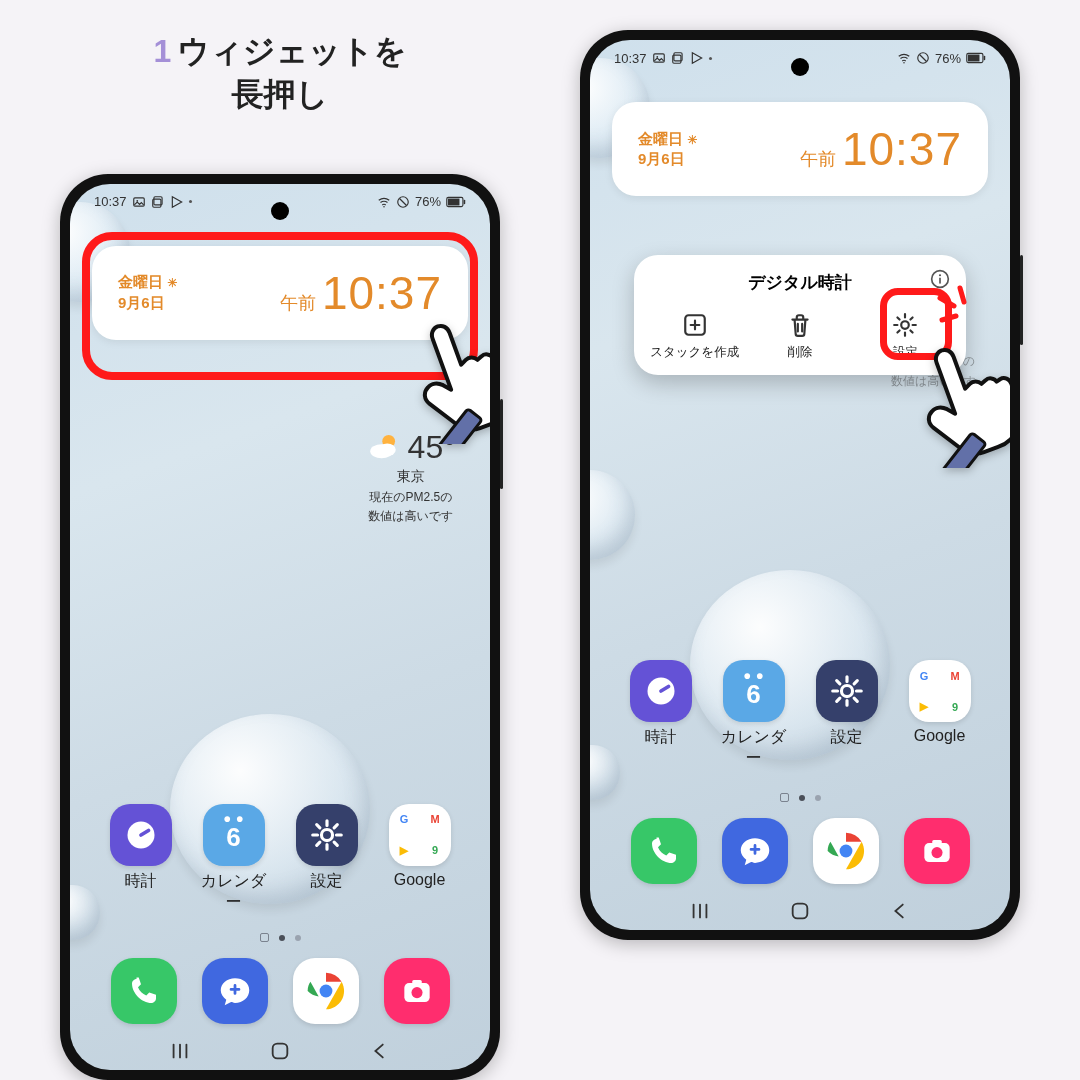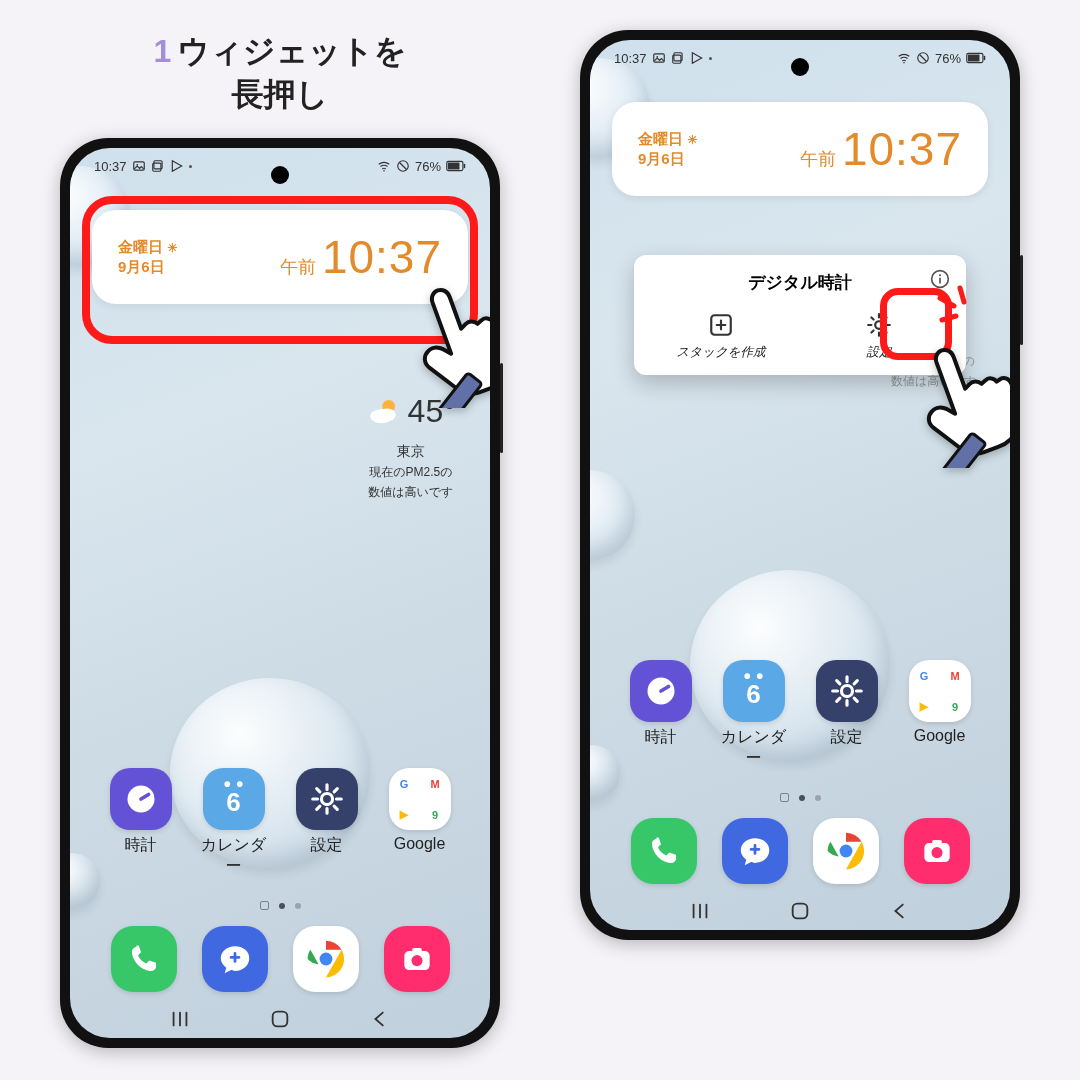--- a/index.html
+++ b/index.html
@@ -11,20 +11,21 @@
     display: flex;
     justify-content: center;
     gap: 40px;
     padding-top: 30px;
   }
   .step {
     display: flex;
     flex-direction: column;
     align-items: center;
     width: 480px;
+    gap: 36px;
   }
   .step-title {
     font-size: 32px;
     font-weight: 700;
     color: #222;
     text-align: center;
     line-height: 1.35;
     margin-bottom: 18px;
     height: 90px;
   }
@@ -111,21 +112,21 @@
 
   .weather {
     position:absolute;
     top:245px; right:34px;
     text-align:center;
     color:#333;
     z-index:10;
   }
   .weather-top { display:flex; align-items:center; justify-content:center; gap:8px; font-size:32px; font-weight:400;}
   .wicon { width:34px; height:34px; }
-  .wcity { font-size:14px; margin-top:13px; font-weight:500;}
+  .wcity { font-size:14px; margin-top:2px; font-weight:500;}
   .wtext { font-size:12px; margin-top:4px; line-height:1.3;}
 
   .app-row {
     position:absolute;
     left:0; right:0;
     display:flex;
     justify-content:space-around;
     padding:0 24px;
   }
   .app-row.upper { top:620px; }
@@ -187,32 +188,32 @@
     width:72px; height:72px;
     border:7px solid #ff1a1a;
     border-radius:18px;
     z-index:35;
   }
 
   .popup {
     position:absolute;
     top:215px; left:44px; right:44px;
     background:#fff;
-    border-radius:12px;
+    border-radius:24px;
     padding:16px 8px 8px;
     box-shadow:0 8px 22px rgba(0,0,0,.22);
     z-index:25;
   }
   .popup-title { text-align:center; font-size:17px; font-weight:700; padding-bottom:12px;}
   .popup-info {
     position:absolute; top:14px; right:16px;
     width:20px; height:20px;
   }
   .popup-row { display:flex; justify-content:space-around;}
-  .popup-item { display:flex; flex-direction:column; align-items:center; gap:6px; flex:1; padding:6px 0;font-style:italic;}
+  .popup-item { display:flex; flex-direction:column; align-items:center; gap:6px; flex:1; padding:6px 0;}
   .popup-ico { width:26px; height:26px; }
   .popup-label { font-size:12.5px; color:#222;}
 
   
   .hand {
     position:absolute;
     z-index:60;
     pointer-events:none;
   }
   .hand svg { width:120px; height:130px; filter: drop-shadow(0 3px 4px rgba(0,0,0,.25));}
@@ -474,20 +475,27 @@
         <div class="popup-row">
           <div class="popup-item">
             <svg class="popup-ico" viewBox="0 0 24 24">
                 <rect x="3" y="3" width="18" height="18" rx="3" fill="none" stroke="#333" stroke-width="2"></rect>
                 <path d="M12 8v8M8 12h8" stroke="#333" stroke-width="2" stroke-linecap="round"></path>
               </svg>
             <span class="popup-label">スタックを作成</span>
           </div>
           <div class="popup-item">
             <svg class="popup-ico" viewBox="0 0 24 24">
+                <path d="M5 7h14M9 7V5a2 2 0 012-2h2a2 2 0 012 2v2M7 7l1 13a2 2 0 002 2h4a2 2 0 002-2l1-13" fill="none" stroke="#333" stroke-width="2" stroke-linecap="round"></path>
+                <path d="M10 11v7M14 11v7" stroke="#333" stroke-width="2" stroke-linecap="round"></path>
+              </svg>
+            <span class="popup-label">削除</span>
+          </div>
+          <div class="popup-item">
+            <svg class="popup-ico" viewBox="0 0 24 24">
                 <circle cx="12" cy="12" r="3.5" fill="none" stroke="#333" stroke-width="2"></circle>
                 <path d="M12 2v3M12 19v3M2 12h3M19 12h3M5 5l2 2M17 17l2 2M19 5l-2 2M7 17l-2 2" stroke="#333" stroke-width="2" stroke-linecap="round"></path>
               </svg>
             <span class="popup-label">設定</span>
           </div>
         </div>
       </div>
 
       <div class="highlight-small" style="top:248px; right:58px;"></div>
 

